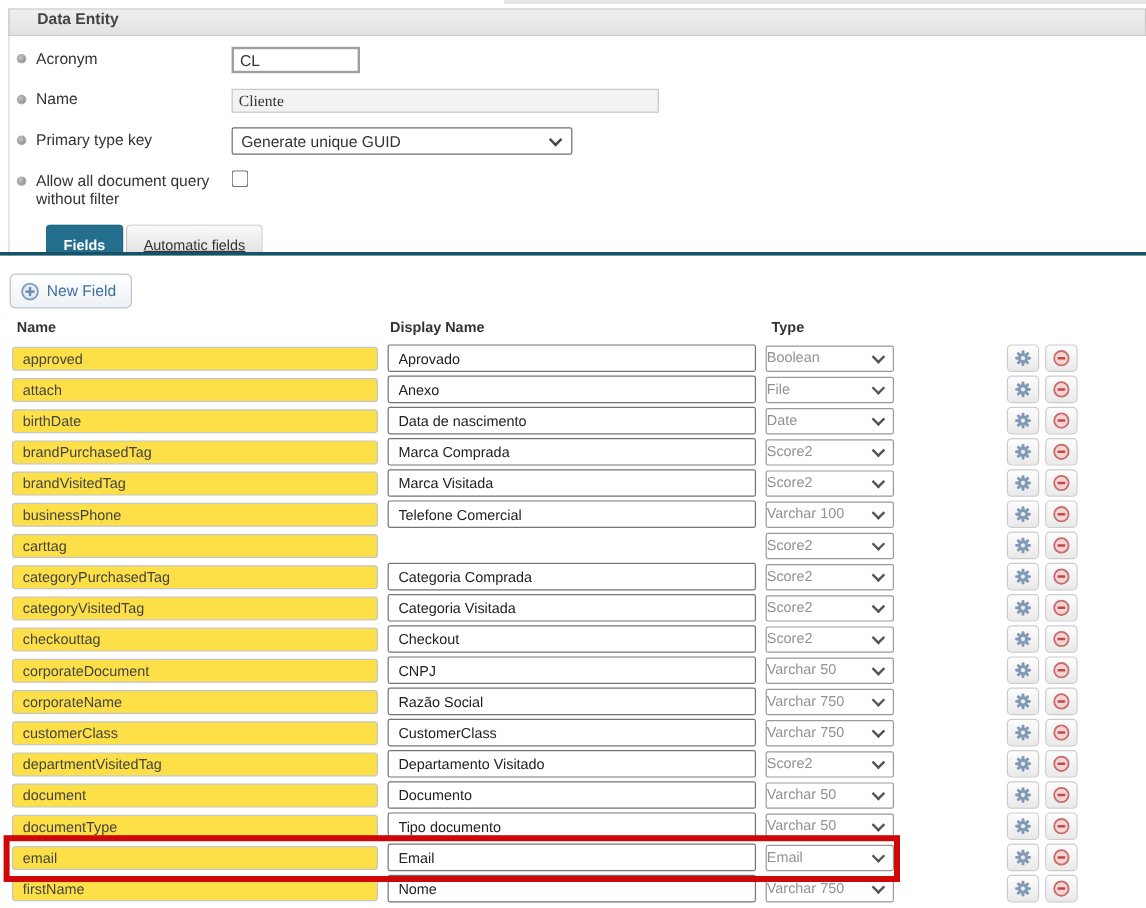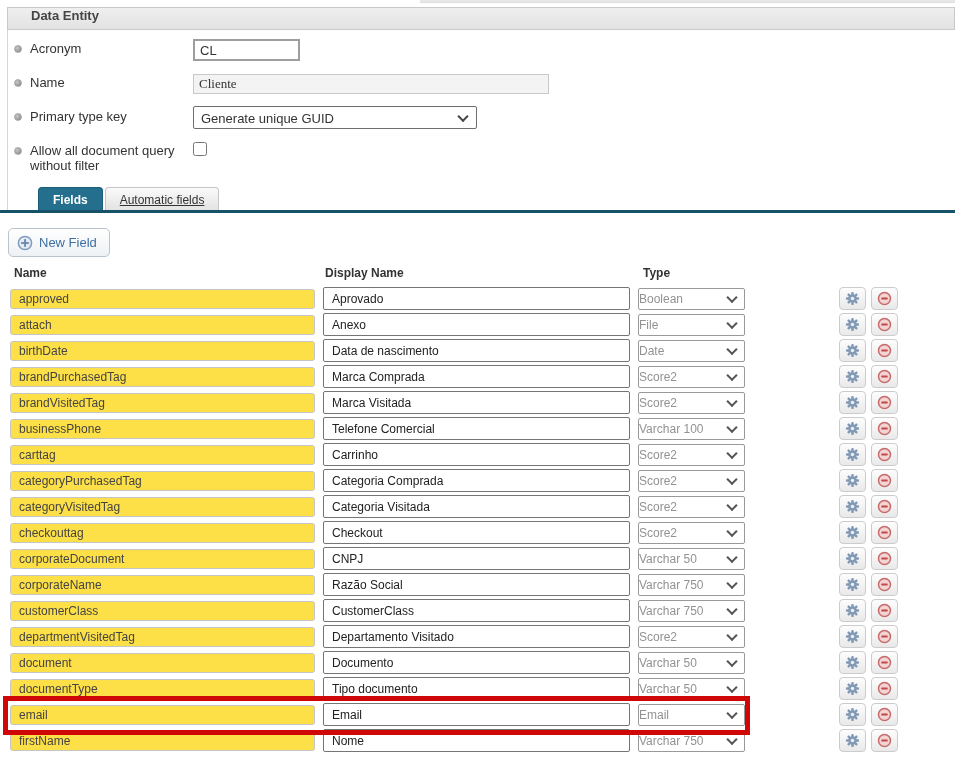--- a/index.html
+++ b/index.html
@@ -32,21 +32,21 @@
   .pk-select { left: 193px; top: 106px; width: 284px; height: 23px; }
   .fake-select .sel-label { position: absolute; left: 7px; top: 50%; transform: translateY(-50%);
     font-size: 13px; color: #333; white-space: nowrap; }
   .chev { position: absolute; right: 9px; top: 50%; width: 8px; height: 8px;
     border-right: 2px solid #444; border-bottom: 2px solid #444;
     transform: translateY(-70%) rotate(45deg); }
   .cb { position: absolute; left: 193px; top: 142px; width: 14px; height: 14px; }
 
   
   .tabs { position: absolute; left: 38px; top: 187px; display: flex; gap: 2px; height: 24px; }
-  .tab { display: flex; align-items: center; padding: 0 14px; font-size: 12px;
+  .tab { display: flex; align-items: flex-end; padding: 0 14px; font-size: 12px;
     border-radius: 4px 4px 0 0; cursor: pointer; }
   .tab.active { background: #246f8e; color: #fff; font-weight: bold; border: 1px solid #1c5d78; border-bottom: none; }
   .tab.inactive { background: linear-gradient(#fafafa, #e2e2e2); color: #333;
     border: 1px solid #c6c6c6; border-bottom: none; text-decoration: underline; }
   .tab-underline { position: absolute; left: 0; top: 210px; width: 955px; height: 3px; background: #175368; }
 
   
   .new-field-btn { position: absolute; left: 8px; top: 228px; height: 29px;
     display: inline-flex; align-items: center; gap: 6px; padding: 0 12px 0 8px;
     background: linear-gradient(#ffffff, #eef1f4); border: 1px solid #b9c4ce;
@@ -317,21 +317,20 @@
         <svg width="15" height="15" viewBox="0 0 16 16">
           <circle cx="8" cy="8" r="6.4" fill="#f3d3d3" stroke="#c66a6a" stroke-width="1.6"></circle>
           <rect x="4.6" y="6.9" width="6.8" height="2.2" rx="0.5" fill="#bf4a47"></rect>
         </svg>
       </span>
     </button>
   </div>
       <div class="trow">
 
     <input class="row-name-input" value="carttag" style="">
-    <input class="row-display-input" value="Carrinho" style="">
     <div class="row-type-select">
       <span class="sel-label">Score2</span>
       <span class="chev"></span>
     </div>
     <button class="icon-btn gear-btn">
       <span style="display:flex">
         <svg width="15" height="15" viewBox="0 0 16 16">
           <g fill="#8299b5">
             <rect x="6.7" y="1" width="2.6" height="14" rx="1"></rect>
             <rect x="6.7" y="1" width="2.6" height="14" rx="1" transform="rotate(45 8 8)"></rect>

